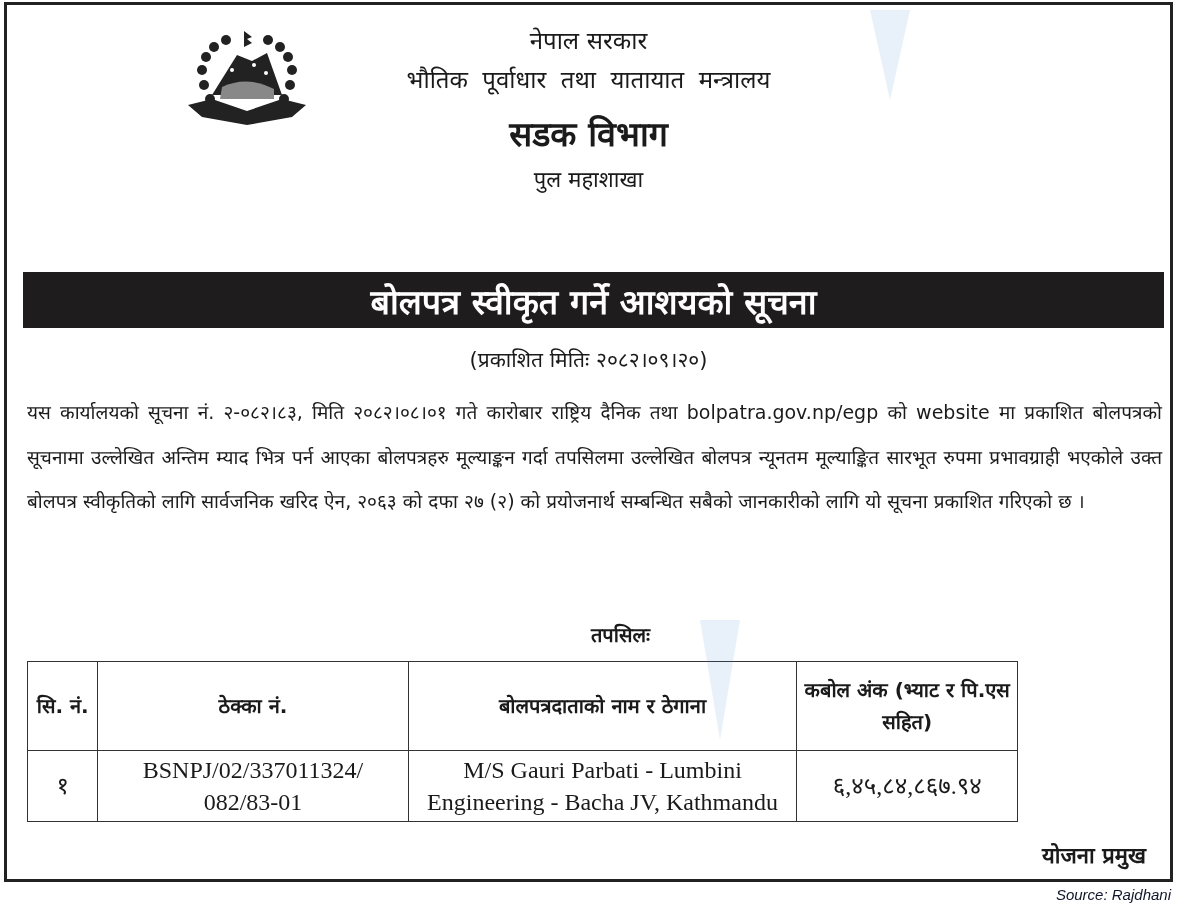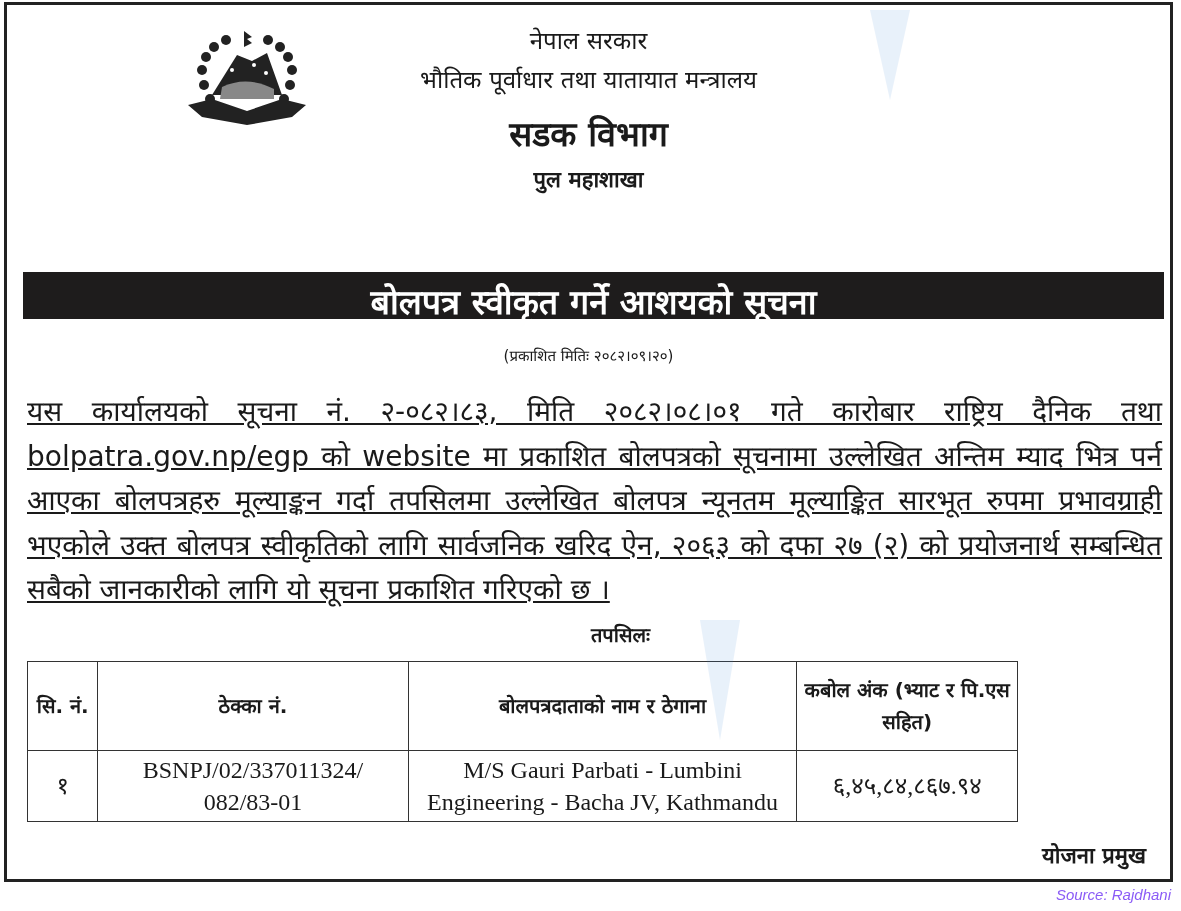--- a/index.html
+++ b/index.html
@@ -1,36 +1,36 @@
 <!DOCTYPE html>
 <html><head>
 <meta charset="utf-8">
 <style>
   html, body { margin: 0; padding: 0; background: #ffffff; }
   body { width: 1181px; height: 911px; position: relative; overflow: hidden; font-family: "DejaVu Sans", sans-serif; color: #1a1a1a; }
   .frame { position: absolute; left: 4px; top: 2px; width: 1169px; height: 880px; border: 3px solid #222; box-sizing: border-box; background: #fff; }
   .emblem { position: absolute; left: 175px; top: 20px; width: 130px; height: 108px; }
   .hdr { position: absolute; left: 0; width: 100%; text-align: center; }
   .h1 { top: 18px; font-size: 24px; }
-  .h2 { top: 57px; font-size: 24px; }
+  .h2 { top: 57px; font-size: 24px; font-family: Liberation Mono, monospace; }
   .h3 { top: 105px; font-size: 34px; font-weight: bold; }
-  .h4 { top: 158px; font-size: 22px; font-weight: bold; }
+  .h4 { top: 158px; font-size: 22px; }
   .h5 { top: 200px; font-size: 40px; font-weight: bold; }
-  .banner { position: absolute; left: 16px; top: 267px; width: 1141px; height: 47px; background: #1e1c1c; color: #fff; text-align: center; font-size: 34px; font-weight: bold; line-height: 60px; }
-  .pubdate { position: absolute; left: 0; top: 340px; width: 100%; text-align: center; font-size: 15px; }
-  .para { position: absolute; left: 20px; top: 385px; width: 1135px; font-size: 28px; line-height: 44.5px; text-align: justify; text-decoration: underline; }
+  .banner { position: absolute; left: 16px; top: 267px; width: 1141px; height: 56px; background: #1e1c1c; color: #fff; text-align: center; font-size: 34px; font-weight: bold; line-height: 60px; }
+  .pubdate { position: absolute; left: 0; top: 340px; width: 100%; text-align: center; font-size: 21px; }
+  .para { position: absolute; left: 20px; top: 385px; width: 1135px; font-size: 19px; line-height: 44.5px; text-align: justify; }
   .sched { position: absolute; left: 0; top: 616px; width: 100%; text-align: center; font-size: 20px; font-weight: bold; padding-left: 32px; }
   table.t { position: absolute; left: 20px; top: 656px; width: 991px; border-collapse: collapse; }
   table.t th, table.t td { border: 1.5px solid #333; text-align: center; vertical-align: middle; }
   table.t th { font-weight: bold; font-size: 20px; height: 88px; padding: 0 6px; line-height: 32px; }
   table.t td { font-family: "Liberation Serif", serif; font-size: 24px; height: 70px; line-height: 32px; padding: 0 6px; }
   .c1 { width: 72px; } .c2 { width: 333px; } .c3 { width: 497px; } .c4 { width: 235px; }
   .deva-num { font-family: "DejaVu Sans", sans-serif; font-size: 22px; }
   .sig { position: absolute; right: 24px; top: 834px; font-size: 22px; font-weight: bold; }
-  .source { position: absolute; right: 10px; top: 886px; font-size: 15px; font-style: italic; font-family: "Liberation Sans", sans-serif; color: #8b5cf6; }
+  .source { position: absolute; right: 10px; top: 886px; font-size: 15px; font-style: italic; font-family: "Liberation Sans", sans-serif; color: #0f172a; }
   .wm { position: absolute; opacity: 0.12; pointer-events: none; }
 </style>
 </head>
 <body>
 
 <div class="frame">
   <svg class="emblem" viewBox="0 0 130 108">
     <g fill="#222">
       <circle cx="20" cy="45" r="5"></circle>
         <circle cx="24" cy="32" r="5"></circle>

